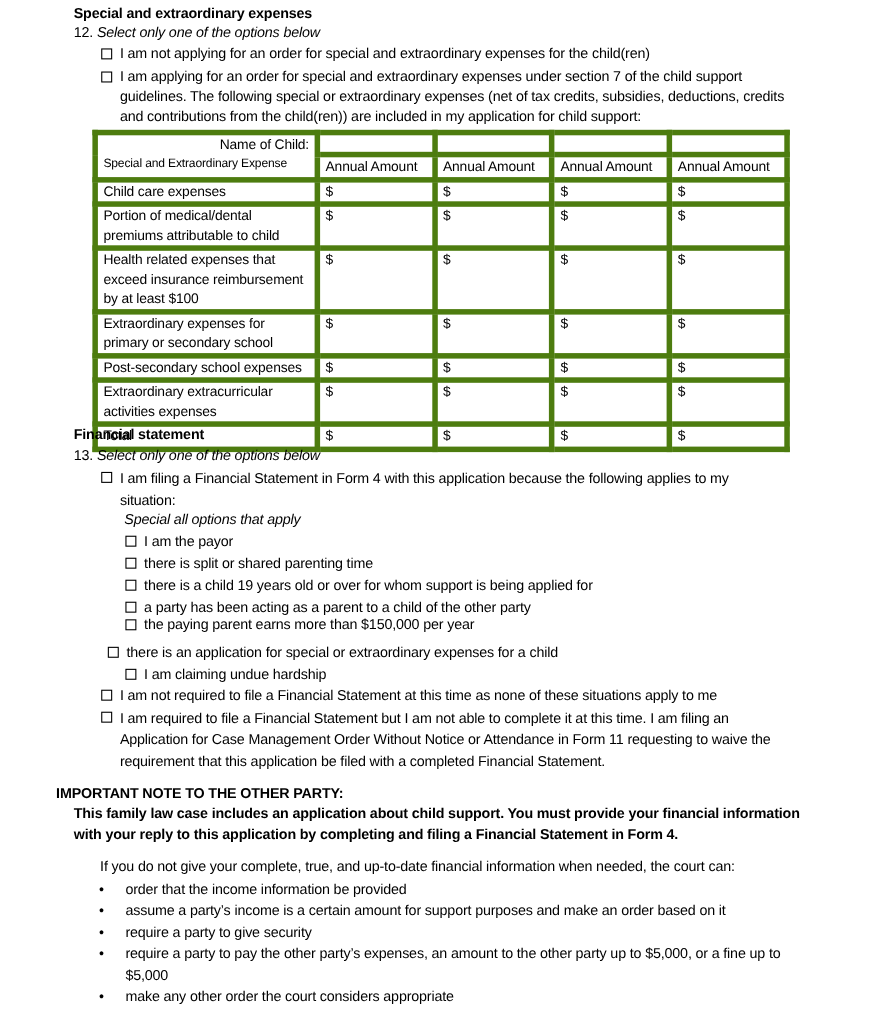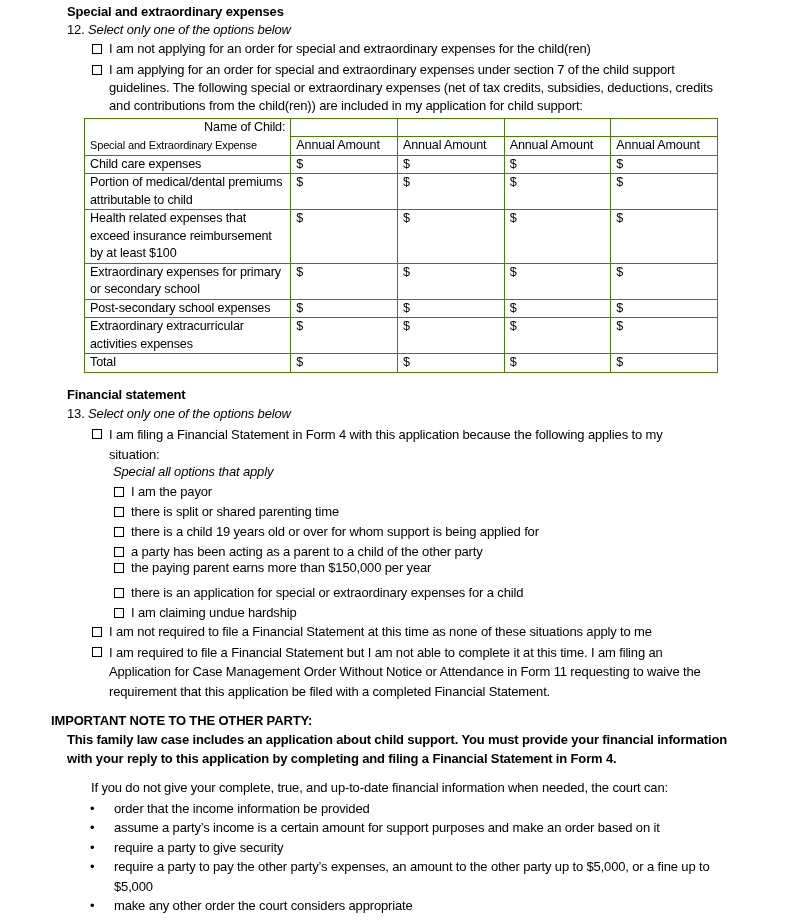--- a/index.html
+++ b/index.html
@@ -20,21 +20,21 @@
   }
   .opt { position: absolute; line-height: 18px; letter-spacing: -0.15px; }
   .opt .wrap { display: inline-block; white-space: normal; vertical-align: top; }
 
   
   table.exp {
     position: absolute; left: 84px; top: 118px; width: 634px;
     border-collapse: collapse; font-size: 12.6px; letter-spacing: -0.15px;
   }
   table.exp td {
-    border: 1px solid #4d7c0f; padding: 0 5px; vertical-align: top; line-height: 17.5px;
+    border: 5px solid #4d7c0f; padding: 0 5px; vertical-align: top; line-height: 17.5px;
   }
   table.exp td.name-cell { border-bottom: none; text-align: right; height: 17px; }
   table.exp td.hdr-cell { border-top: none; font-size: 11px; height: 17px; }
   table.exp td.amt { width: 96px; }
   table.exp td.total { }
   table.exp td.first { width: 196px; }
 
   ul.bul { position: absolute; left: 88px; top: 799px; margin: 0; padding: 0; list-style: none; width: 650px; }
   ul.bul li { position: relative; padding-left: 26px; line-height: 19.4px; letter-spacing: -0.15px; }
   ul.bul li .dot { position: absolute; left: 2px; top: 0; }
@@ -139,21 +139,21 @@
   <span class="wrap" style="width:590px; line-height:19.5px;">I am filing a Financial Statement in Form 4 with this application because the following applies to my situation:</span>
 </div>
 <div class="abs i line" style="left:113px; top:463px;">Special all options that apply</div>
 
 <div id="sub-options">
     <div class="opt" style="left: 114px; top: 483px;"><span class="cb"></span><span>I am the payor</span></div>
     <div class="opt" style="left: 114px; top: 503.1px;"><span class="cb"></span><span>there is split or shared parenting time</span></div>
     <div class="opt" style="left: 114px; top: 523.2px;"><span class="cb"></span><span>there is a child 19 years old or over for whom support is being applied for</span></div>
     <div class="opt" style="left: 114px; top: 543.3px;"><span class="cb"></span><span>a party has been acting as a parent to a child of the other party</span></div>
     <div class="opt" style="left: 114px; top: 559px;"><span class="cb"></span><span>the paying parent earns more than $150,000 per year</span></div>
-    <div class="opt" style="left: 114px; top: 583.5px;"><span class="cb"></span><span>there is an application for special or extraordinary expenses for a child</span></div>
+    <div class="opt" style="left: 98px; top: 583.5px;"><span class="cb"></span><span>there is an application for special or extraordinary expenses for a child</span></div>
     <div class="opt" style="left: 114px; top: 603.6px;"><span class="cb"></span><span>I am claiming undue hardship</span></div>
   </div>
 
 <div class="opt" style="left:92px; top:623px; width:640px;">
   <span class="cb"></span><span>I am not required to file a Financial Statement at this time as none of these situations apply to me</span>
 </div>
 <div class="opt" style="left:92px; top:643px; width:640px; display:flex;">
   <span class="cb" style="flex:0 0 auto; margin-top:4px;"></span>
   <span class="wrap" style="width:615px; line-height:19.3px;">I am required to file a Financial Statement but I am not able to complete it at this time. I am filing an Application for Case Management Order Without Notice or Attendance in Form 11 requesting to waive the requirement that this application be filed with a completed Financial Statement.</span>
 </div>

